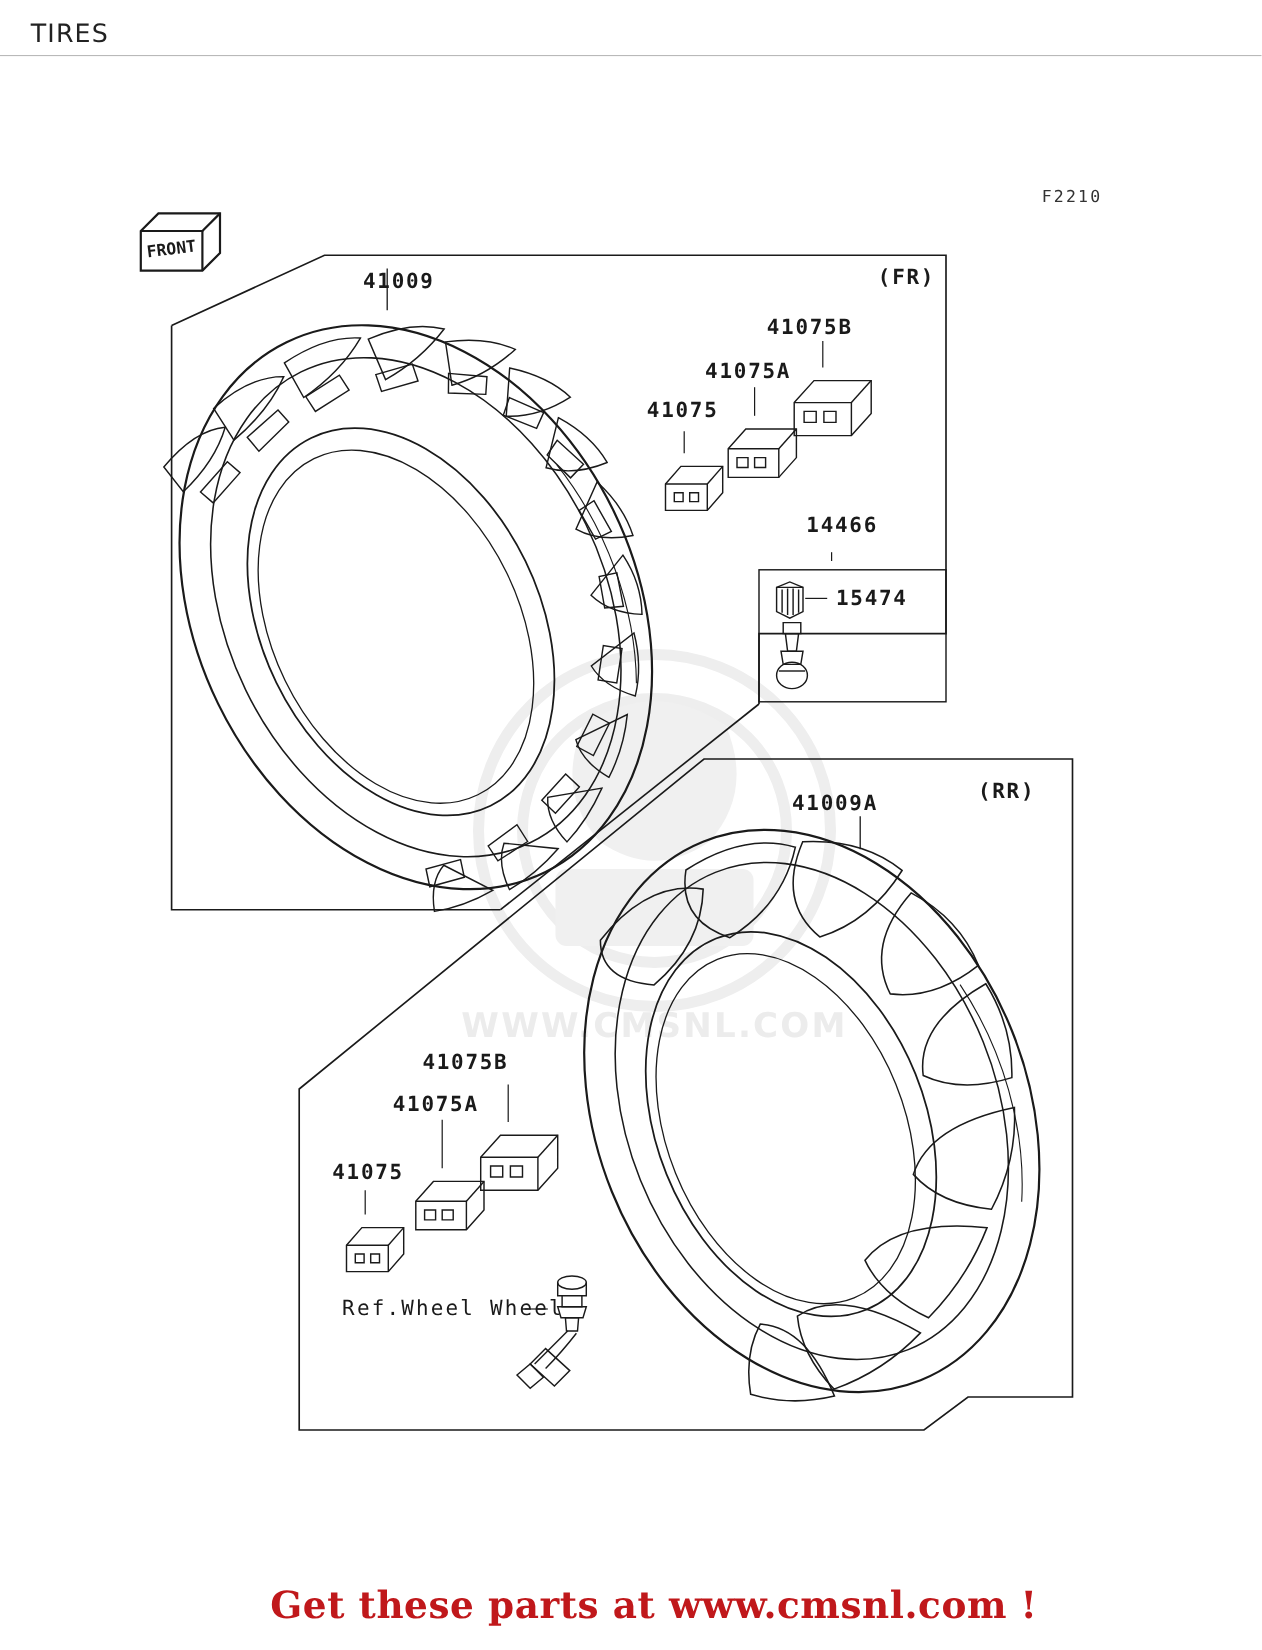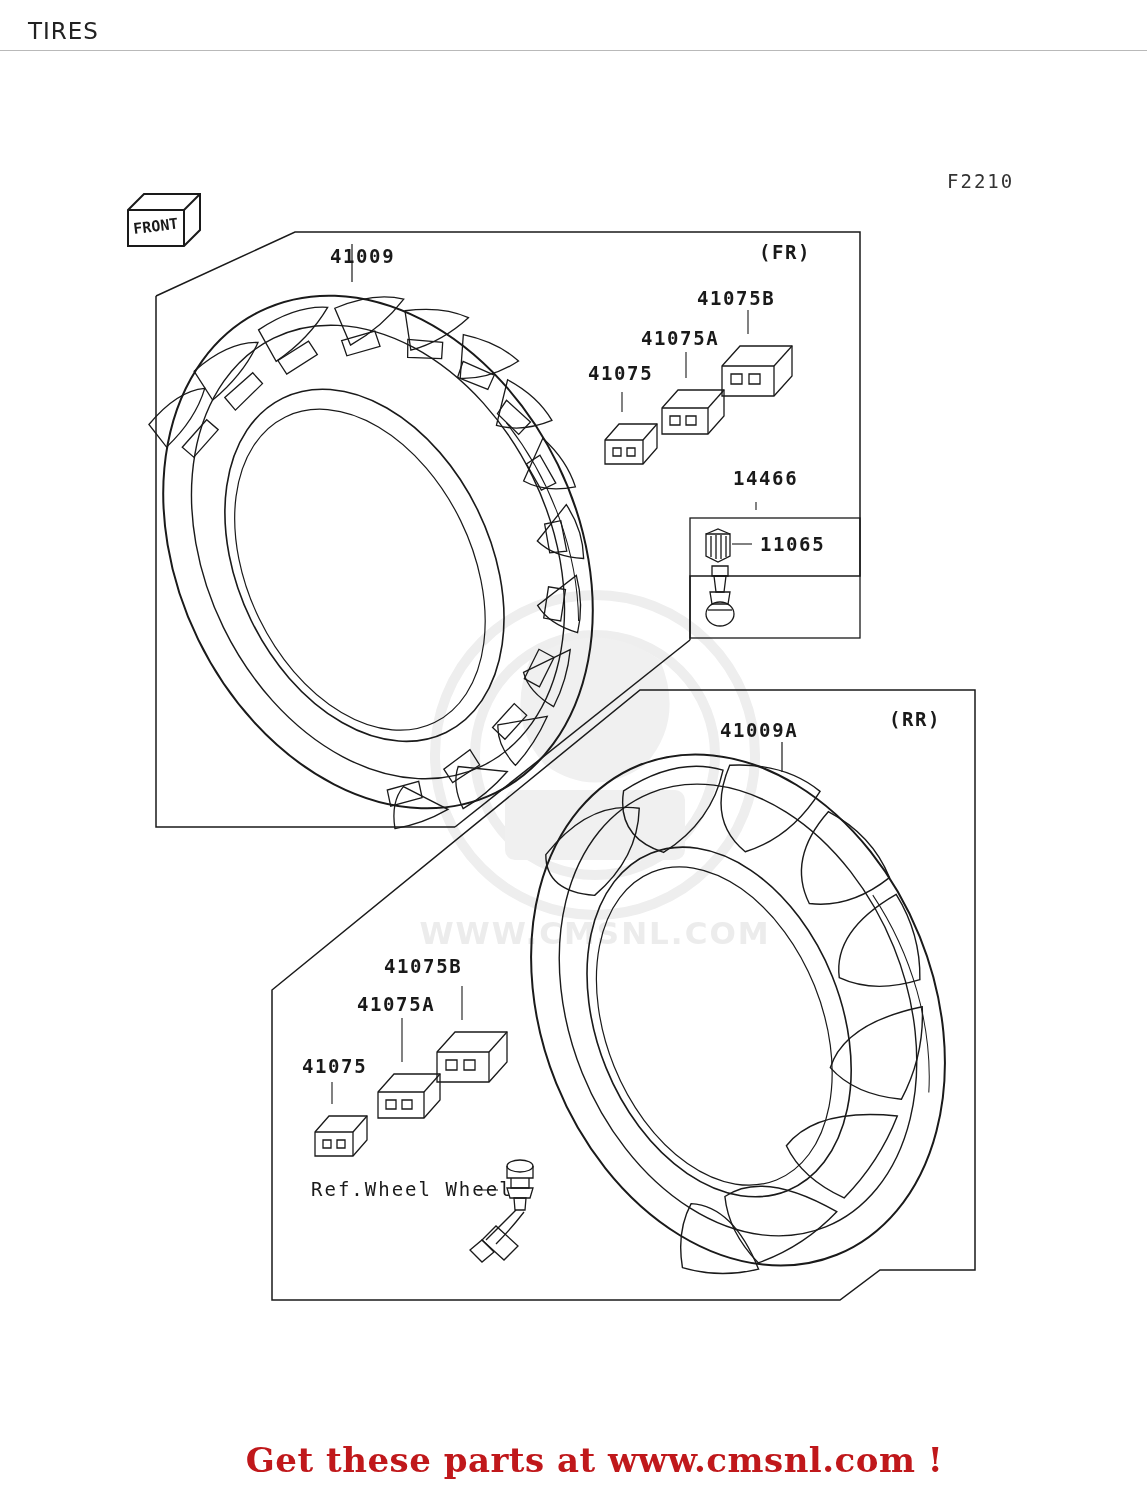--- a/index.html
+++ b/index.html
@@ -35,21 +35,21 @@
     left: 0;
     top: 50px;
     width: 1147px;
     height: 1px;
     background: #b9b9b9;
   }
   .figno {
     position: absolute;
     left: 947px;
     top: 170px;
-    font-size: 19px;
+    font-size: 15px;
     letter-spacing: 2px;
     color: #333;
   }
   .lbl {
     position: absolute;
     font-size: 19px;
     letter-spacing: 1.6px;
     font-weight: bold;
     color: #1a1a1a;
     white-space: nowrap;
@@ -291,28 +291,28 @@
         <path d="M26 54 q-14 18 -28 32"></path>
         <path d="M-16 82 l14 -14 l22 20 l-14 14 z"></path>
         <path d="M-28 92 l12 -10 l12 12 l-12 10 z"></path>
       </g>
       <path d="M477 1190 L498 1190" stroke-width="1.1"></path>
 
     </g>
   </svg>
 
   <div class="lbl" style="left:330px; top:245px;">41009</div>
-  <div class="lbl" style="left:759px; top:241px;">(FR)</div>
+  <div class="lbl" style="left:798px; top:241px;">(FR)</div>
 
   <div class="lbl" style="left:588px; top:362px;">41075</div>
   <div class="lbl" style="left:641px; top:327px;">41075A</div>
   <div class="lbl" style="left:697px; top:287px;">41075B</div>
 
   <div class="lbl" style="left:733px; top:467px;">14466</div>
-  <div class="lbl" style="left:760px; top:533px;">11065</div>
+  <div class="lbl" style="left:760px; top:533px;">15474</div>
 
   <div class="lbl" style="left:720px; top:719px;">41009A</div>
   <div class="lbl" style="left:889px; top:708px;">(RR)</div>
 
   <div class="lbl" style="left:302px; top:1055px;">41075</div>
   <div class="lbl" style="left:357px; top:1993px; top:993px;">41075A</div>
   <div class="lbl" style="left:384px; top:955px;">41075B</div>
 
   <div class="lbl plain" style="left:311px; top:1178px; letter-spacing:2px;">Ref.Wheel Wheel</div>
 

